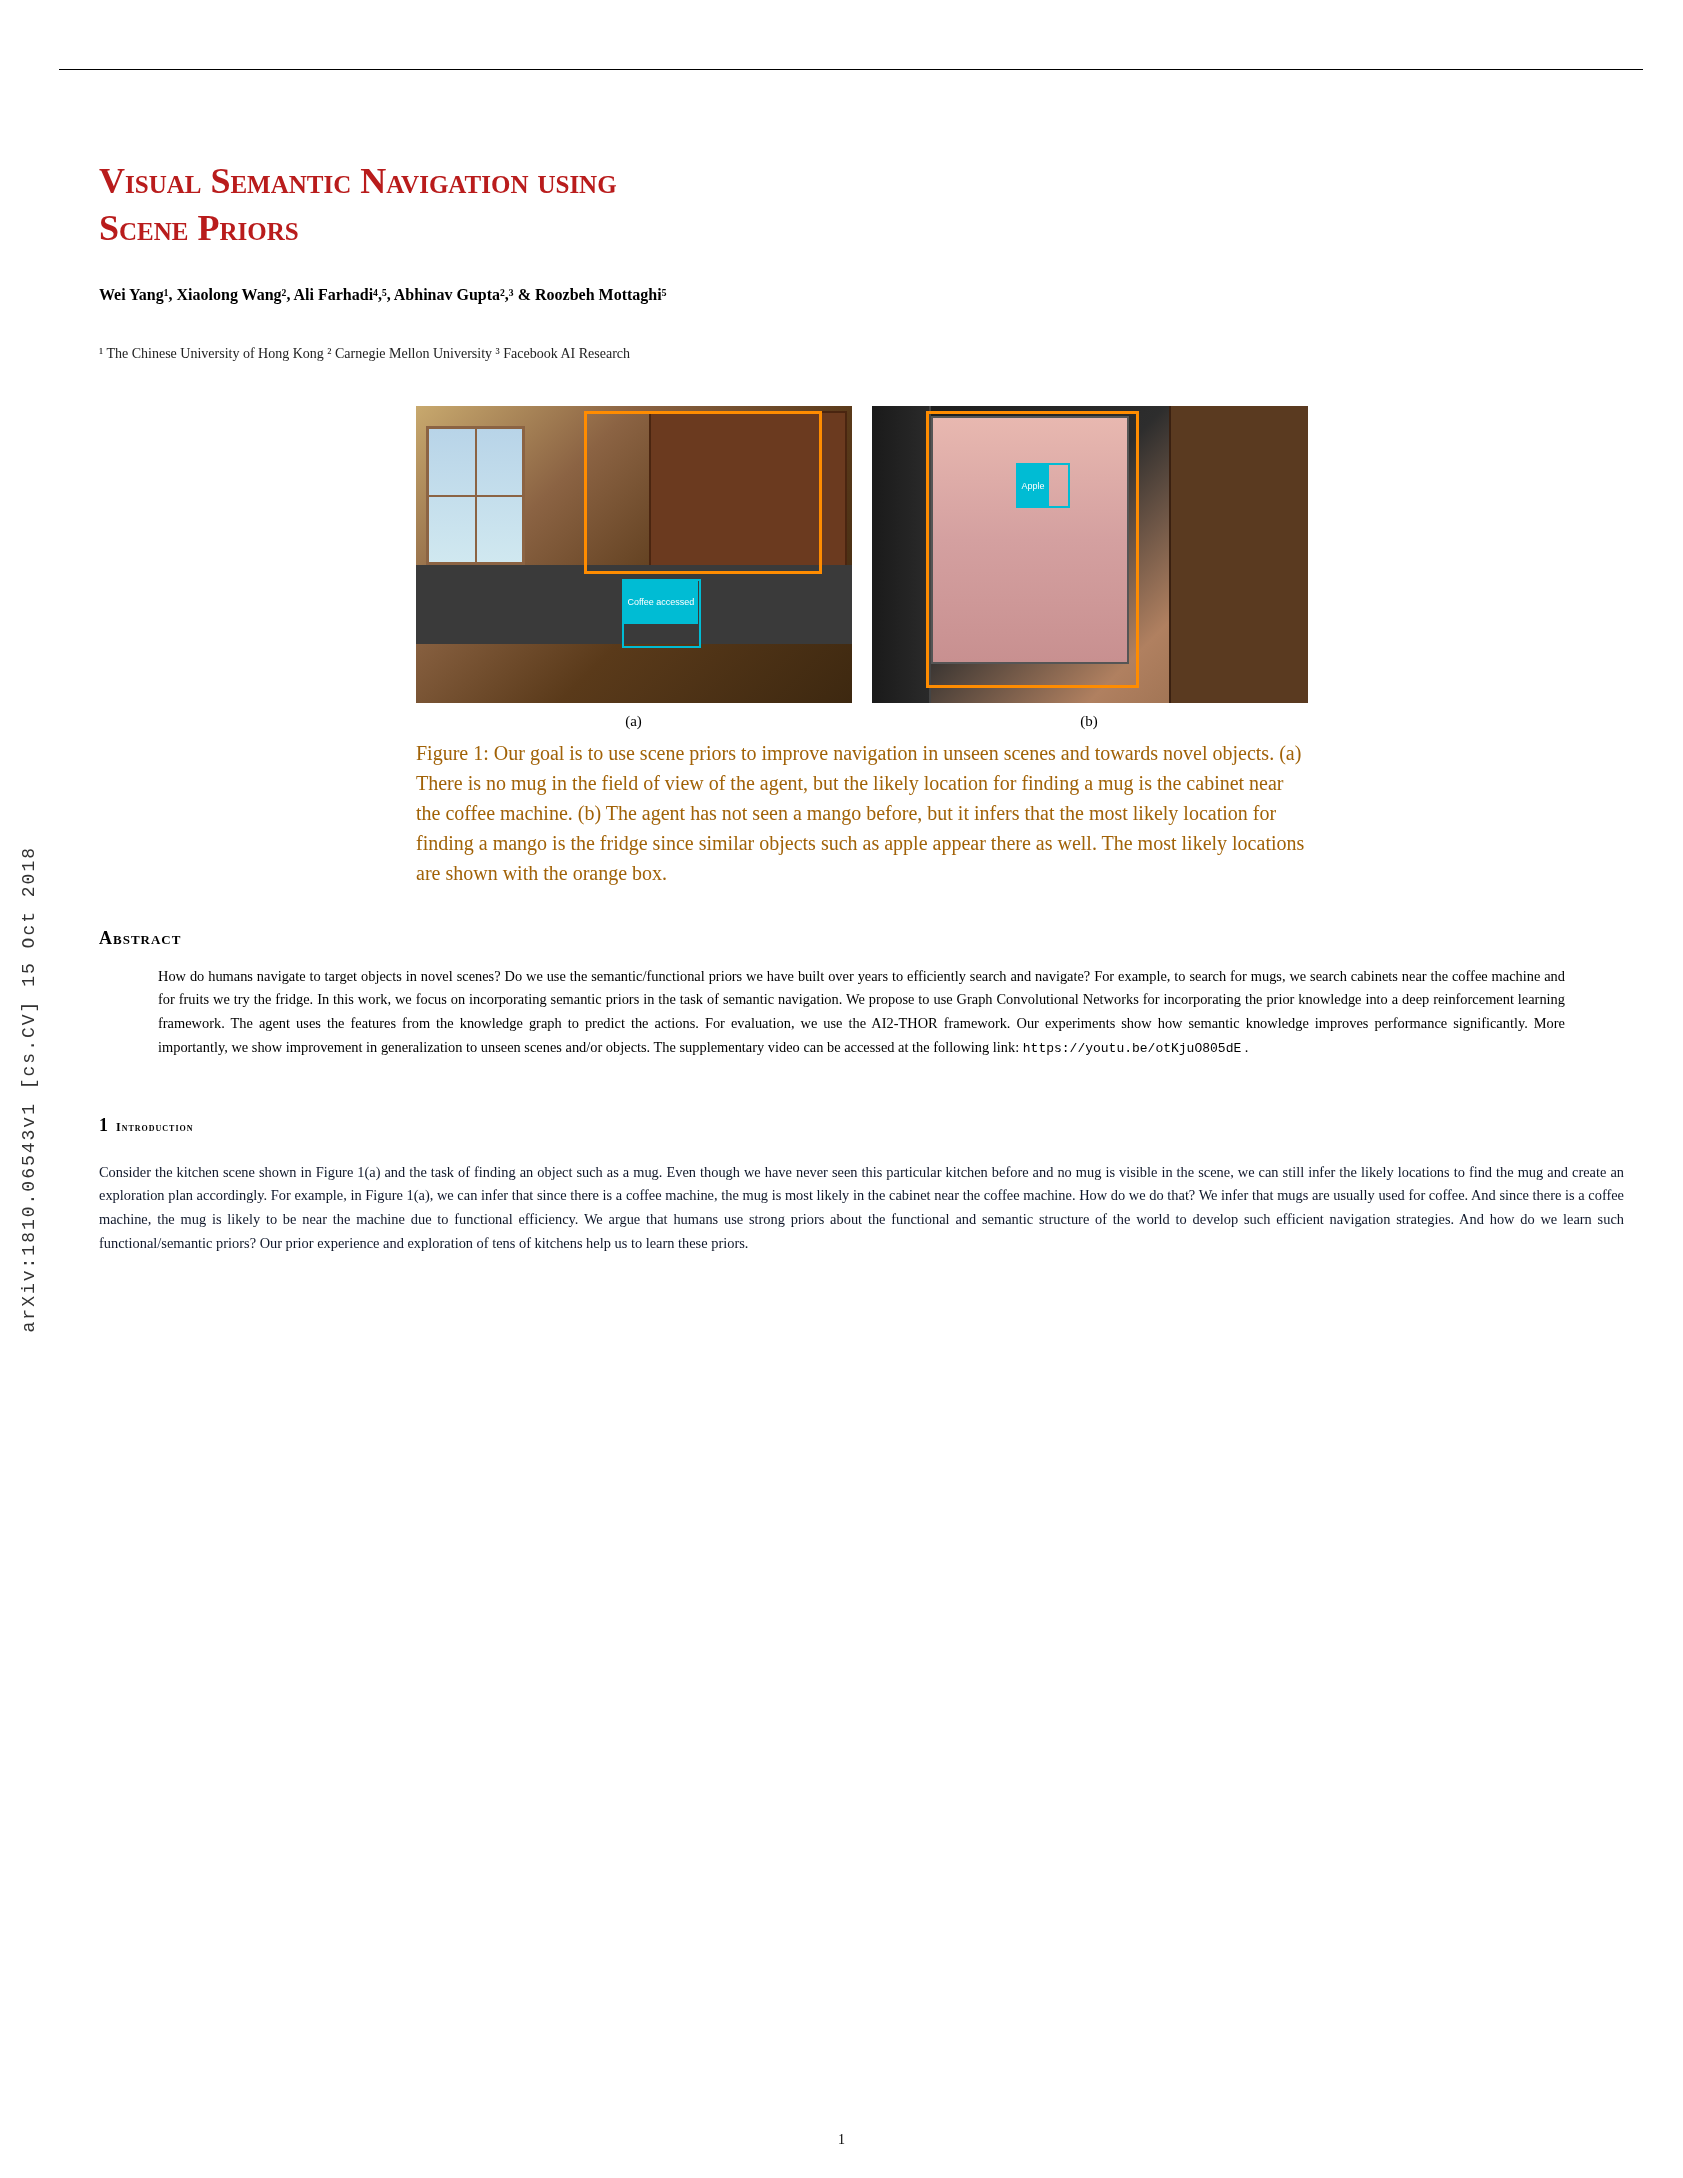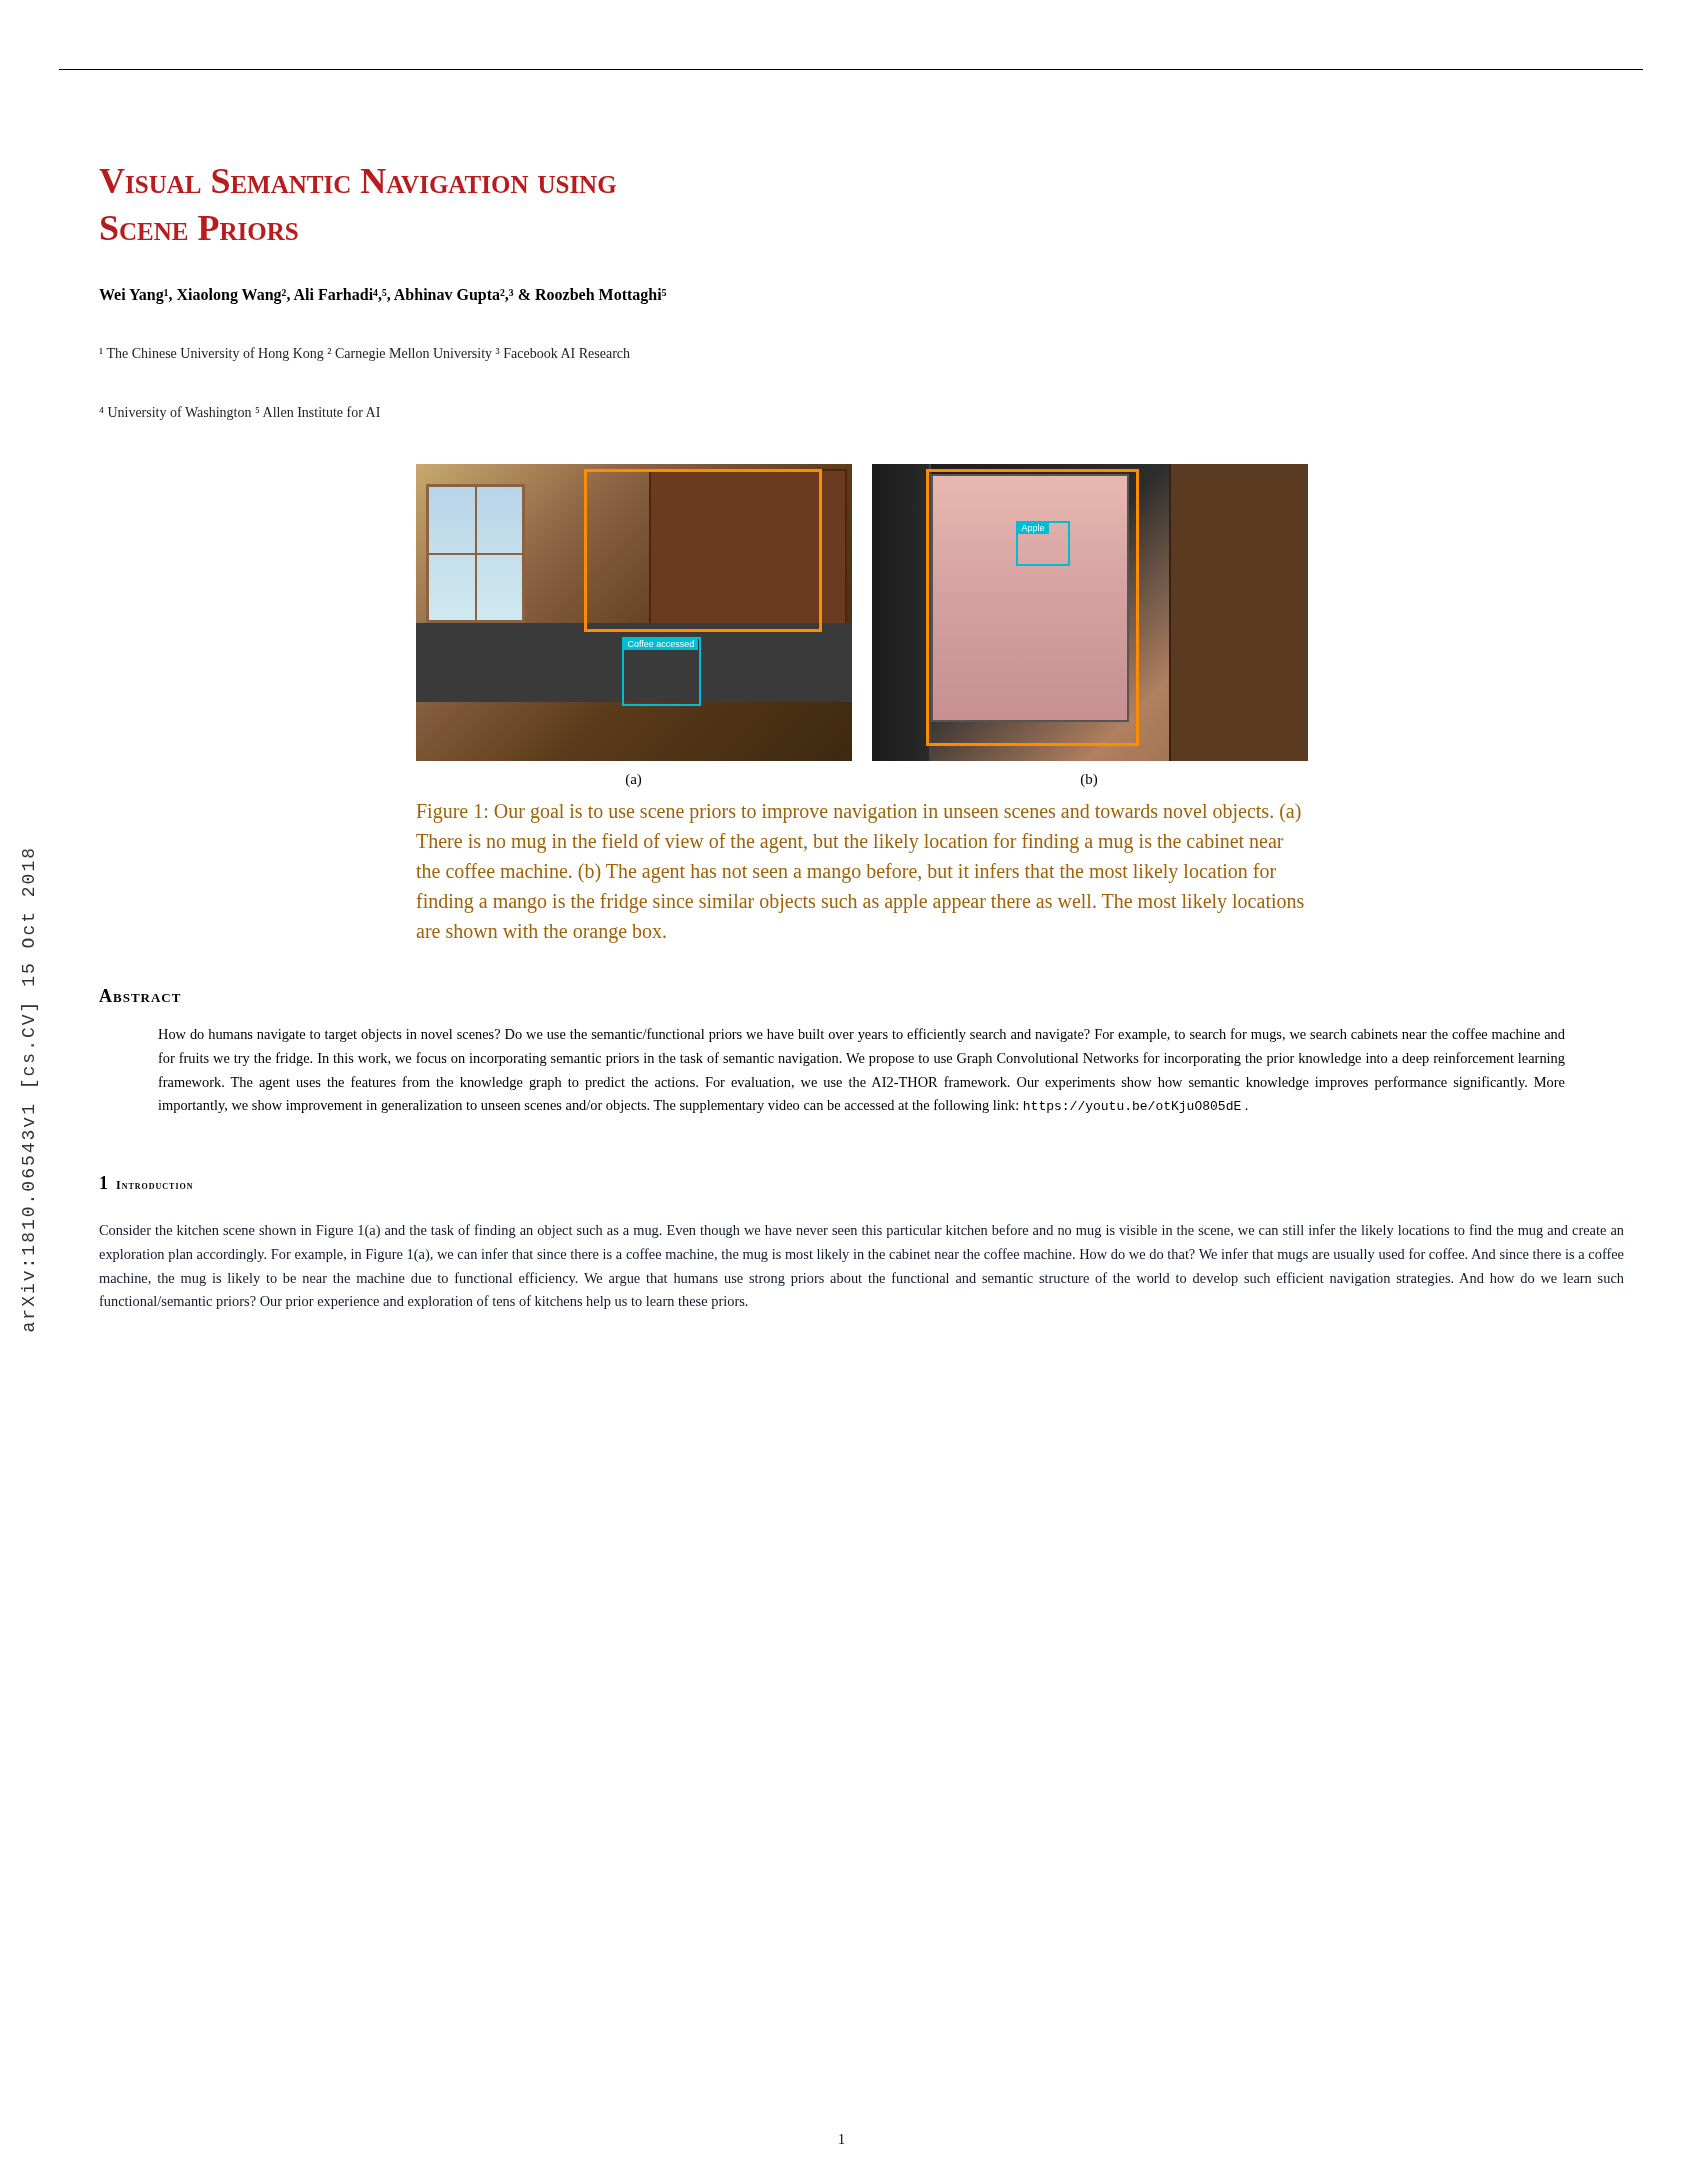--- a/index.html
+++ b/index.html
@@ -163,21 +163,21 @@
       position: absolute;
       border: 2px solid #00bcd4;
     }
     .bbox-label {
       position: absolute;
       top: -1px;
       left: 0;
       background: #00bcd4;
       color: #fff;
       font-size: 9px;
-      padding: 1px 4px;
+      padding: 17px 4px;
       font-family: Arial, sans-serif;
       white-space: nowrap;
     }
     .bbox-label-apple {
       background: #00bcd4;
     }
 
     
     .kitchen-b {
       width: 100%;
@@ -304,23 +304,20 @@
 <div class="top-rule"></div>
 
 <div class="main-content">
 
   <h1 class="paper-title">Visual Semantic Navigation using<br>Scene Priors</h1>
 
   <div class="authors-section">
     <div class="authors-line">Wei Yang¹, Xiaolong Wang², Ali Farhadi⁴,⁵, Abhinav Gupta²,³ &amp; Roozbeh Mottaghi⁵</div>
     <div class="affiliations">
       <span>¹ The Chinese University of Hong Kong  ² Carnegie Mellon University  ³ Facebook AI Research</span>
-    </div>
-    <div class="affiliations">
-      <span>⁴ University of Washington  ⁵ Allen Institute for AI</span>
     </div>
   </div>
 
   <div class="figure-section">
     <div class="figure-images">
 
       <div class="figure-img-wrapper">
         <div class="kitchen-a">
           <div class="kitchen-a-window"></div>
           <div class="kitchen-a-cabinets"></div>

